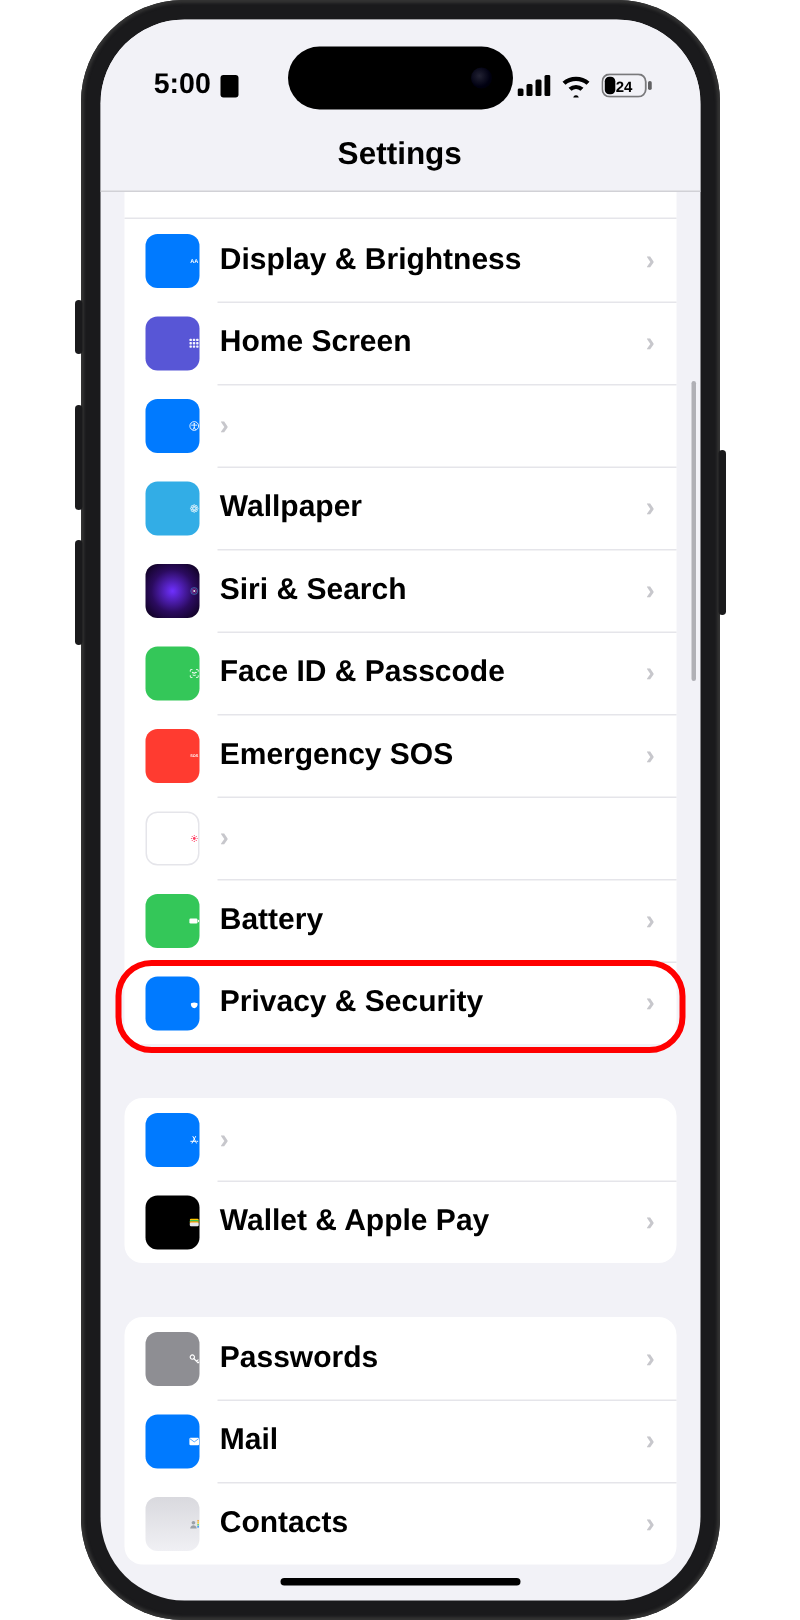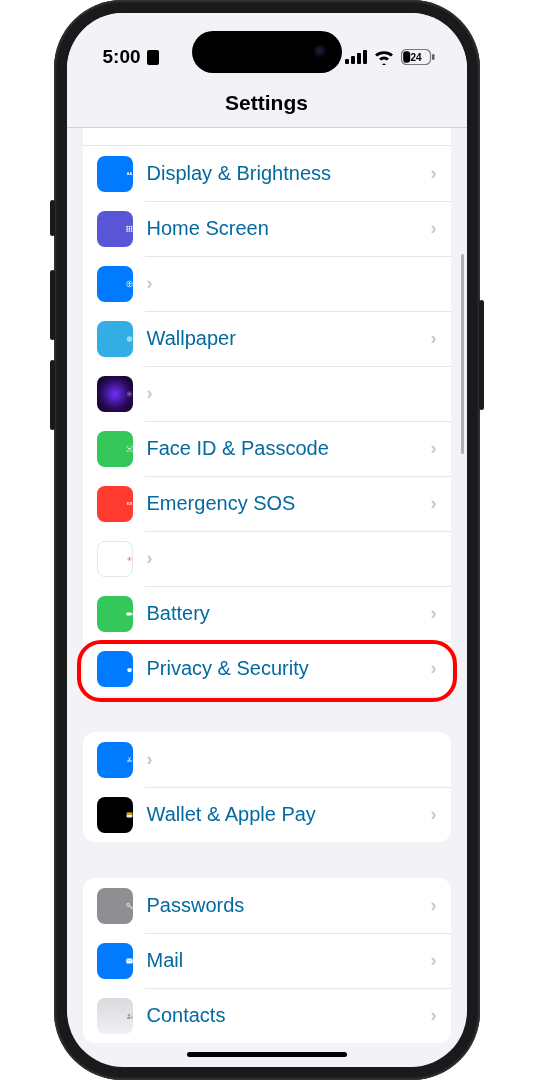--- a/index.html
+++ b/index.html
@@ -142,22 +142,22 @@
       display: flex;
       align-items: center;
       justify-content: center;
       color: #fff;
       font-size: 20px;
       padding-left: 29px;
     }
     .label {
       flex: 1;
       font-size: 20px;
-      color: #0369a1;
-      font-weight: 400;
+      color: #000000;
+      font-weight: 700;
     }
     .chevron {
       color: #c7c7cc;
       font-size: 18px;
       font-weight: 600;
     }
     .highlight-ring {
       position: absolute;
       border: 4px solid #ff0000;
       border-radius: 24px;
@@ -314,20 +314,21 @@
         </div>
 
         <div class="row">
           <div class="icon siri-bg">
             <svg width="24" height="24" viewBox="0 0 24 24">
                 <circle cx="12" cy="12" r="8" fill="none" stroke="#4fd0ff" stroke-width="1.2" opacity="0.8"></circle>
                 <circle cx="12" cy="12" r="5" fill="none" stroke="#ff5fc0" stroke-width="1.2" opacity="0.8"></circle>
                 <circle cx="12" cy="12" r="2.5" fill="#fff" opacity="0.9"></circle>
               </svg>
           </div>
+          <div class="label">Siri &amp; Search</div>
           <div class="chevron">›</div>
         </div>
 
         <div class="row">
           <div class="icon bg-green">
             <svg width="24" height="24" viewBox="0 0 24 24" fill="none" stroke="#fff" stroke-width="2" stroke-linecap="round">
                 <path d="M3 7 V4 a1 1 0 0 1 1-1 h3 M17 3 h3 a1 1 0 0 1 1 1 v3 M21 17 v3 a1 1 0 0 1 -1 1 h-3 M7 21 h-3 a1 1 0 0 1 -1-1 v-3"></path>
                 <circle cx="8.5" cy="10" r="0.8" fill="#fff"></circle>
                 <circle cx="15.5" cy="10" r="0.8" fill="#fff"></circle>
                 <path d="M12 10 v3 l-1 0"></path>

